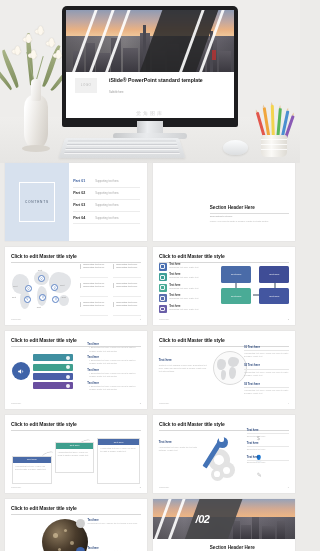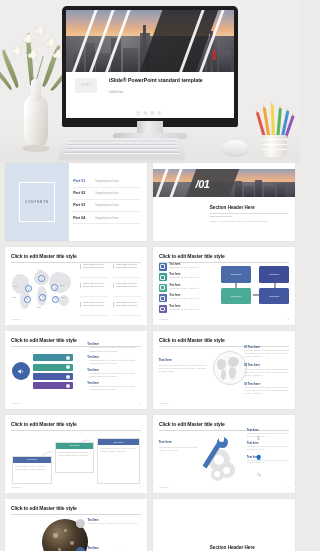--- a/index.html
+++ b/index.html
@@ -430,32 +430,20 @@
             <span class="toc-t">Supporting text here.</span>
           </div>
           <div class="toc-item">
             <span class="toc-n">Part 04</span>
             <span class="toc-t">Supporting text here.</span>
           </div>
         </div>
       </div>
 
       <div class="slide">
-        <div class="sec-photo">
-          <div class="sec-sky"></div>
-          <div class="bldg" style="left:58%;width:5%;height:56%;"></div>
-          <div class="bldg" style="left:64%;width:7%;height:40%;"></div>
-          <div class="bldg" style="left:72%;width:5%;height:62%;"></div>
-          <div class="bldg" style="left:78%;width:8%;height:38%;"></div>
-          <div class="bldg" style="left:87%;width:6%;height:50%;"></div>
-          <div class="diag-stripe" style="left:6%;"></div>
-          <div class="diag-stripe" style="left:16%;"></div>
-          <div class="sec-dark"></div>
-          <div class="sec-num">/01</div>
-        </div>
         <div class="sec-head">
           <div class="sec-h1">Section Header Here</div>
           <div class="sec-hr"></div>
           <div class="sec-h2">Supporting text here</div>
           <div class="sec-h3">Where you need to paste a header. Paste text with center.</div>
         </div>
       </div>
     </div>
 
     <div class="row">
@@ -741,20 +729,32 @@
         </div>
         <div class="rt" style="top:62%;">
           <div class="rt-ico" style="background:#3f63a8"></div>
           <div class="rt-h">Text here</div>
           <div class="rt-b">Supporting text here. Choose the text which is here from.</div>
         </div>
 
       </div>
 
       <div class="slide">
+        <div class="sec-photo" style="top:0;height:40px;">
+          <div class="sec-sky"></div>
+          <div class="bldg" style="left:56%;width:5%;height:46%;"></div>
+          <div class="bldg" style="left:62%;width:7%;height:34%;"></div>
+          <div class="bldg" style="left:70%;width:5%;height:54%;"></div>
+          <div class="bldg" style="left:77%;width:9%;height:32%;"></div>
+          <div class="bldg" style="left:87%;width:6%;height:44%;"></div>
+          <div class="diag-stripe" style="left:6%;"></div>
+          <div class="diag-stripe" style="left:16%;"></div>
+          <div class="sec-dark"></div>
+          <div class="sec-num" style="top:14px;">/02</div>
+        </div>
         <div class="sec-head" style="top:46px;">
           <div class="sec-h1">Section Header Here</div>
 
         </div>
       </div>
     </div>
 
   </div>
 </div>
 

